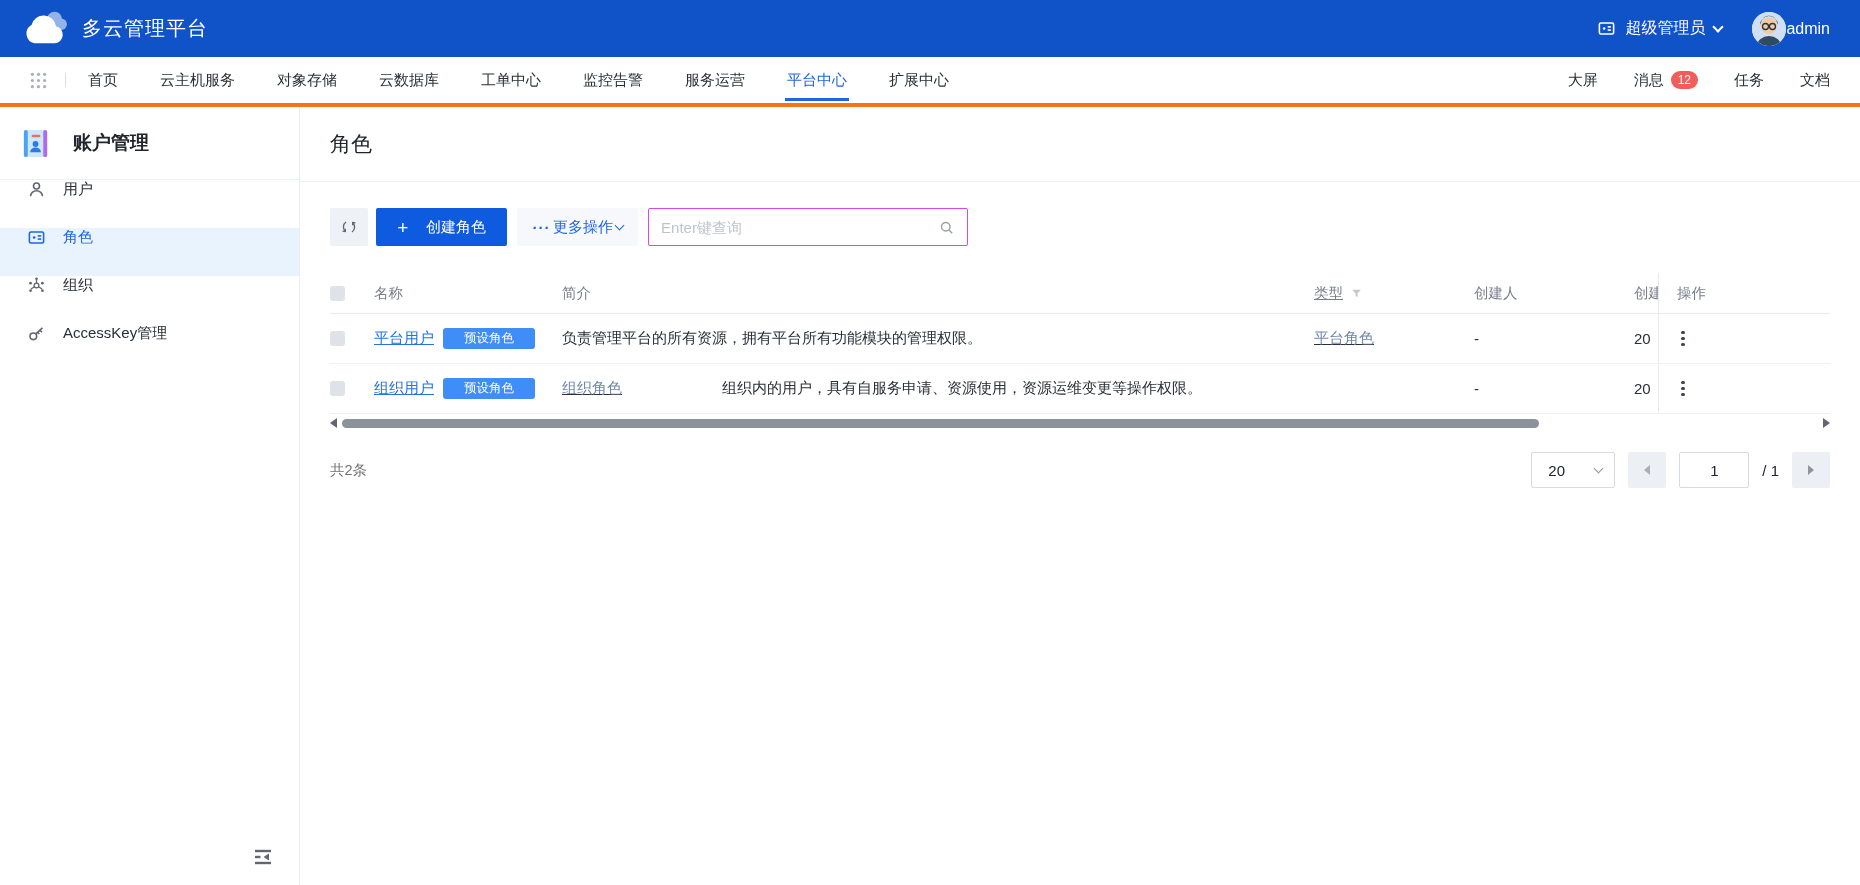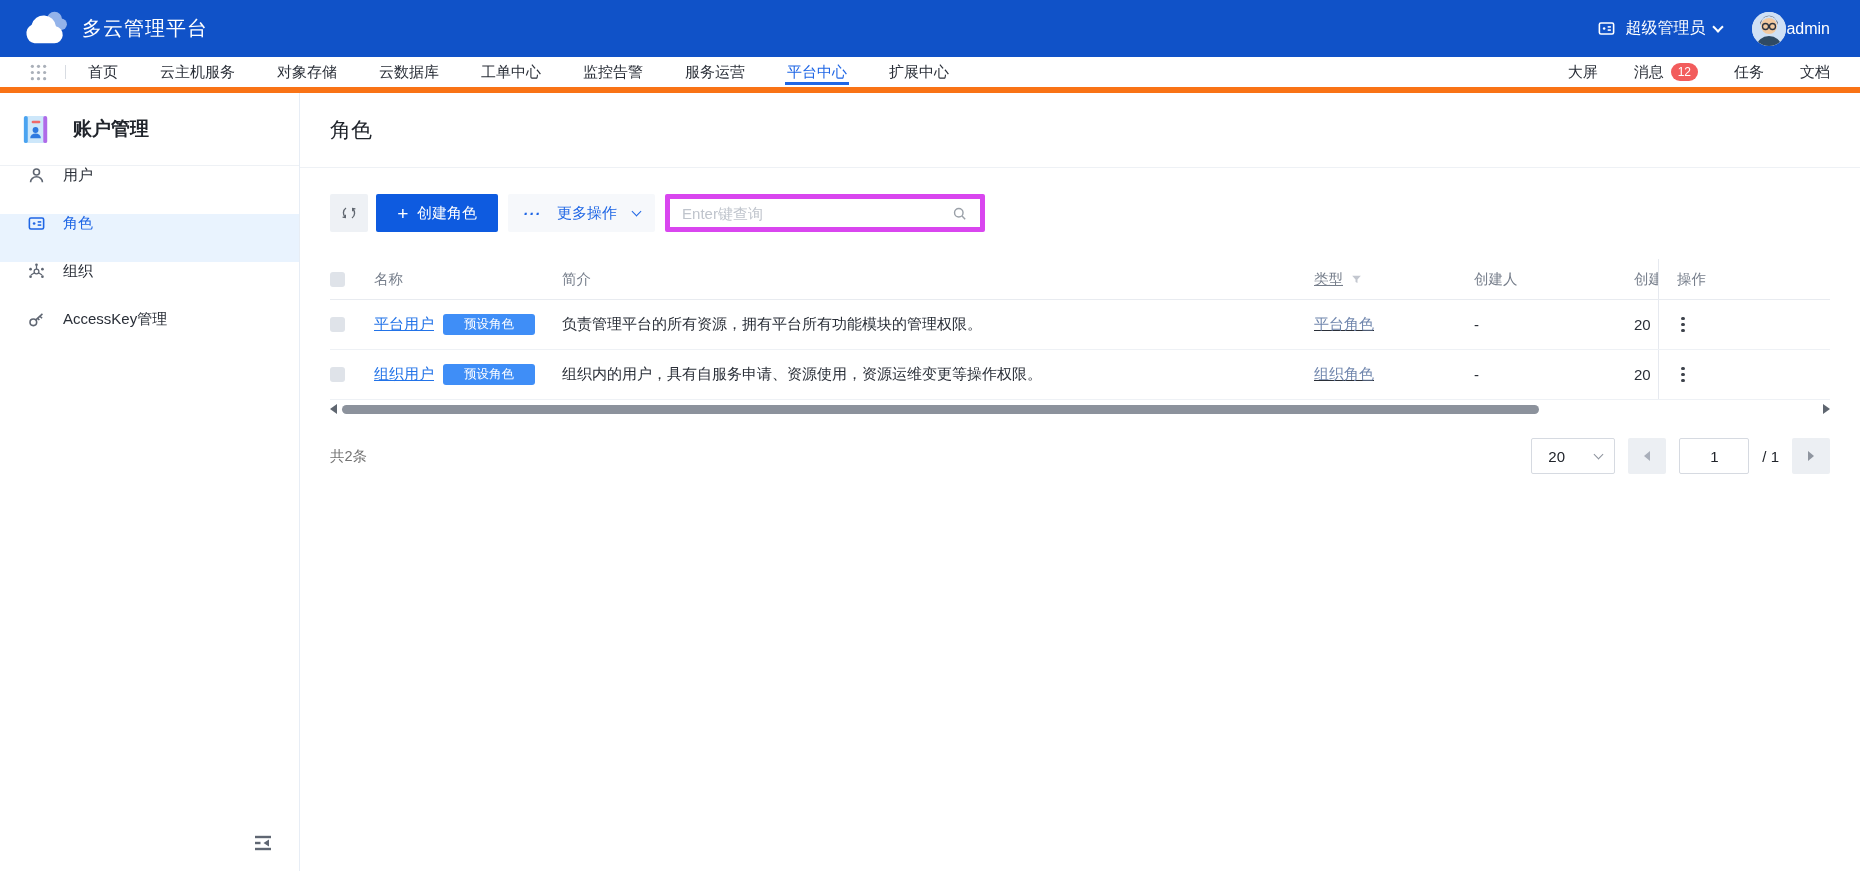--- a/index.html
+++ b/index.html
@@ -10,21 +10,21 @@
   .topbar { height:57px; background:#1052c8; display:flex; align-items:center; padding:0 30px 0 22px; color:#fff; }
   .logo { width:46px; height:40px; display:flex; align-items:center; }
   .app-title { font-size:20px; margin-left:14px; letter-spacing:1px; }
   .topbar-right { margin-left:auto; display:flex; align-items:center; }
   .role-switch { display:flex; align-items:center; gap:9px; font-size:16px; cursor:pointer; }
   .chev { width:8px; height:8px; border-right:2px solid currentColor; border-bottom:2px solid currentColor; transform:rotate(45deg); margin-top:-4px; }
   .avatar { width:34px; height:34px; border-radius:50%; margin-left:30px; background:#cfe0f5; overflow:hidden; flex:none; }
   .username { font-size:16px; }
 
   
-  .navbar { height:36px; border-bottom:6px solid #f97316; display:flex; align-items:center; padding:2px 30px; background:#fff; }
+  .navbar { height:50px; border-bottom:4px solid #f97316; display:flex; align-items:center; padding:2px 30px; background:#fff; }
   .nav-divider { width:1px; height:14px; background:#d8dce2; margin:0 22px 0 18px; }
   .nav-items { display:flex; gap:42px; font-size:15px; height:100%; align-items:stretch; }
   .nav-item { display:flex; align-items:center; cursor:pointer; position:relative; color:#2a2f38; }
   .nav-item.active { color:#1f66e5; }
   .nav-item.active::after { content:""; position:absolute; left:-2px; right:-2px; bottom:0; height:3px; background:#1f66e5; }
   .nav-right { margin-left:auto; display:flex; gap:36px; align-items:center; font-size:15px; }
   .nav-right .nav-item { height:auto; }
   .msg-badge { background:#f25c5c; color:#fff; border-radius:10px; font-size:12px; line-height:18px; padding:0 7px; margin-left:7px; }
 
   
@@ -37,26 +37,26 @@
   .collapse-btn { position:absolute; bottom:16px; right:24px; cursor:pointer; width:24px; height:24px; }
 
   
   .main { flex:1; display:flex; flex-direction:column; background:#fff; min-width:0; }
   .page-header { height:75px; flex:none; border-bottom:1px solid #eef1f5; display:flex; align-items:center; padding:0 30px; }
   .page-title { font-size:21px; font-weight:500; color:#20242b; }
   .content { padding:26px 30px 0; }
 
   .toolbar { display:flex; align-items:center; height:38px; }
   .btn-refresh { width:38px; height:38px; background:#eef1f5; border:none; border-radius:2px; display:flex; align-items:center; justify-content:center; cursor:pointer; }
-  .btn-create { height:38px; background:#0e5be0; color:#fff; border:none; border-radius:2px; font-size:15px; padding:0 21px; display:flex; align-items:center; gap:9px; margin-left:8px; cursor:pointer; font-family:inherit; }
+  .btn-create { height:38px; background:#0e5be0; color:#fff; border:none; border-radius:2px; font-size:15px; padding:0 21px; display:flex; align-items:center; gap:18px; margin-left:8px; cursor:pointer; font-family:inherit; }
   .plus::before { content:"+"; font-size:19px; line-height:1; }
-  .btn-more { height:38px; background:#f6f8fb; color:#1f66e5; border:none; border-radius:2px; font-size:15px; padding:0 15px; display:flex; align-items:center; gap:16px; margin-left:10px; cursor:pointer; font-family:inherit; }
+  .btn-more { height:38px; background:#f6f8fb; color:#1f66e5; border:none; border-radius:2px; font-size:15px; padding:0 15px; display:flex; align-items:center; gap:3px; margin-left:10px; cursor:pointer; font-family:inherit; }
   .dots3::before { content:"\00b7\00b7\00b7"; font-weight:bold; letter-spacing:1px; font-size:15px; }
   .chev-sm { width:7px; height:7px; border-right:1.6px solid currentColor; border-bottom:1.6px solid currentColor; transform:rotate(45deg); margin-top:-3px; }
-  .search-box { height:38px; width:320px; border:5px solid #d946ef; border-radius:2px; background:#fff; display:flex; align-items:center; padding:0 12px; margin-left:10px; }
+  .search-box { height:38px; width:320px; border:1px solid #d946ef; border-radius:2px; background:#fff; display:flex; align-items:center; padding:0 12px; margin-left:10px; }
   .search-box input { border:none; outline:none; flex:1; font-size:15px; color:#333; font-family:inherit; background:transparent; }
   .search-box input::placeholder { color:#bfc4cc; }
 
   
   .table { margin-top:27px; }
   .t-row { display:flex; align-items:stretch; height:50px; border-bottom:1px solid #eef1f5; font-size:15px; }
   .t-head { height:41px; color:#767e8b; font-size:14.5px; border-bottom:1px solid #e8ebf0; }
   .cell { display:flex; align-items:center; }
   .c-check { width:44px; }
   .c-name { width:188px; }
@@ -330,24 +330,24 @@
         </div>
 
         <div class="t-row">
           <div class="cell c-check">
               <span class="checkbox"></span>
             </div>
           <div class="cell c-name">
             <span class="name-link">组织用户</span>
             <span class="tag">预设角色</span>
           </div>
-          <div class="cell c-desc">组织内的用户，具有自服务申请、资源使用，资源运维变更等操作权限。</div>
           <div class="cell c-type">
               <span class="type-text">组织角色</span>
             </div>
+          <div class="cell c-desc">组织内的用户，具有自服务申请、资源使用，资源运维变更等操作权限。</div>
           <div class="cell c-creator">-</div>
           <div class="cell c-created">20</div>
           <div class="cell c-ops">
             <span class="kebab">
                 <i></i>
                 <i></i>
                 <i></i>
               </span>
           </div>
         </div>

